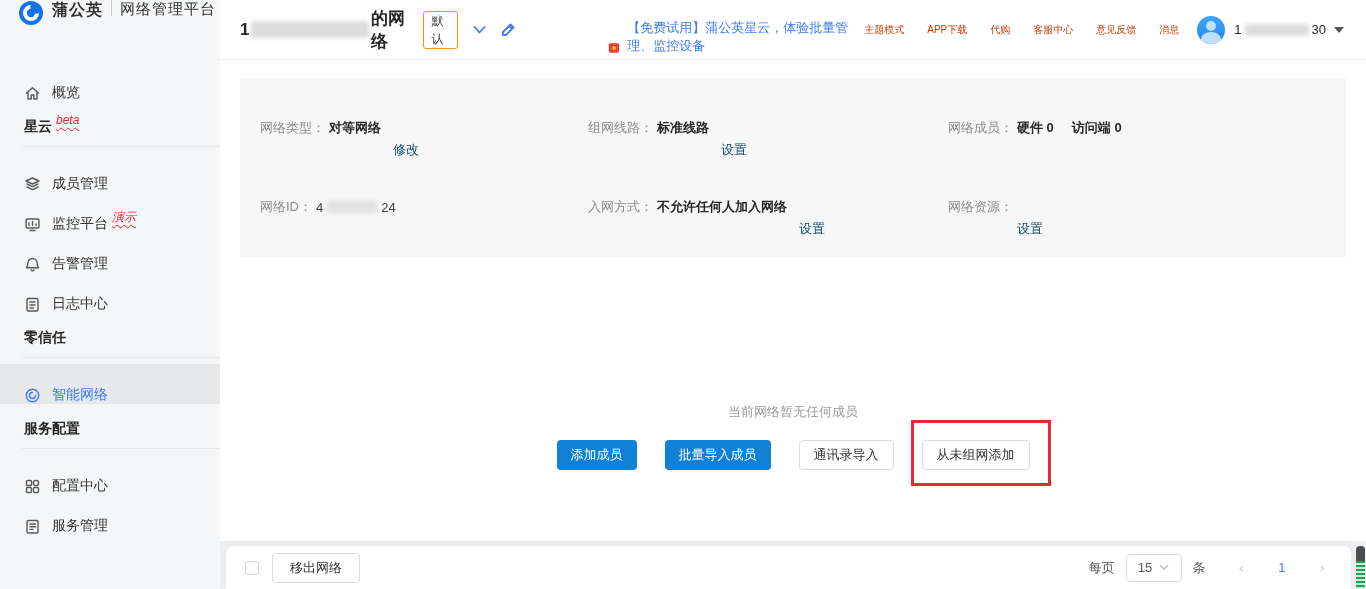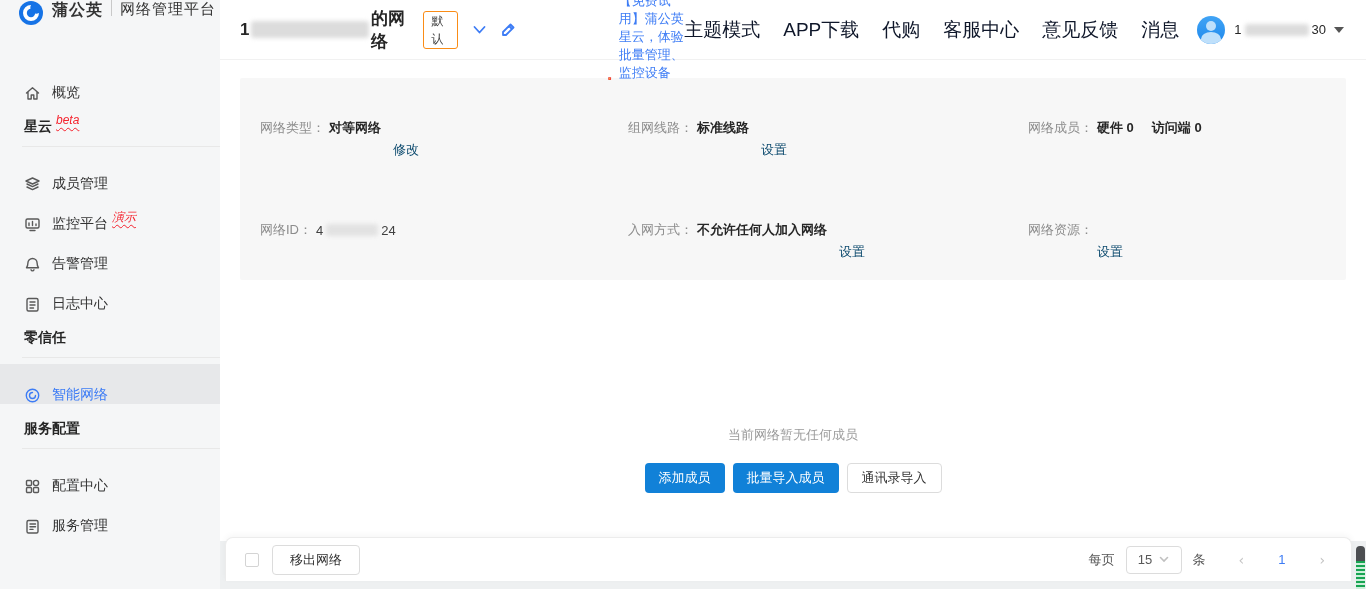--- a/index.html
+++ b/index.html
@@ -45,59 +45,59 @@
                    font-weight:normal; line-height:18px; padding:0 7px; border-radius:3px; }
   .title-icon { margin-left:14px; display:inline-flex; cursor:pointer; }
   .title-icon svg { width:15px; height:15px; stroke:#3d7cf5; fill:none; stroke-width:1.8;
                     stroke-linecap:round; stroke-linejoin:round; }
 
   .promo { display:flex; align-items:flex-end; margin-left:92px; cursor:pointer;margin-top:14px; }
   .promo-icn { width:15px; height:15px; margin-right:7px; }
   .promo-text { font-size:13px; color:#3d7cf5; }
 
   .top-menu { margin-left:auto; display:flex; align-items:center; gap:23px; }
-  .top-menu-item { font-size:19px; color:#0f172a; cursor:pointer; white-space:nowrap; }
+  .top-menu-item { font-size:10px; color:#c2410c; cursor:pointer; white-space:nowrap; }
 
   .account { display:flex; align-items:center; margin-left:18px; cursor:pointer; }
   .avatar { width:28px; height:28px; border-radius:50%; margin-right:9px;
             background:linear-gradient(180deg,#41a4f5,#1e88ec); position:relative; overflow:hidden; }
   .avatar .head { position:absolute; top:5px; left:9px; width:10px; height:10px;
                   border-radius:50%; background:#bfe0fb; }
   .avatar .body { position:absolute; top:16px; left:4px; width:20px; height:14px;
                   border-radius:50% 50% 0 0; background:#bfe0fb; }
   .account-text { font-size:13px; color:#262626; display:flex; align-items:center; }
   .caret-down { width:0; height:0; border-left:5px solid transparent; border-right:5px solid transparent;
                 border-top:6px solid #555; margin-left:8px; }
 
   
   .info-card { margin:18px 20px 0; background:#f7f7f7; border-radius:2px;
                padding:19px 20px; display:grid; grid-template-columns:328px 360px 1fr;
-               row-gap:17px; font-size:13px;gap:40px; }
+               row-gap:17px; font-size:13px; }
   .info-cell { display:flex; align-items:center; white-space:nowrap; }
   .info-label { color:#8c8c8c; }
   .info-value { color:#262626; font-weight:bold; margin-left:4px; }
   .info-value.plain { font-weight:normal; color:#404040; display:inline-flex; align-items:center; }
   .info-link { color:#0c4a6e; margin-left:12px; cursor:pointer;margin-top:44px; }
   .info-sub { margin-left:18px; }
 
   
   .empty { text-align:center; margin-top:146px; }
   .empty-msg { font-size:13px; color:#9b9b9b; margin-bottom:19px; }
-  .btn-row { display:flex; justify-content:center; align-items:center; gap:8px; }
+  .btn-row { display:flex; justify-content:center; align-items:center; gap:28px; }
   .btn { height:30px; padding:0 14px; font-size:13px; border-radius:4px; display:inline-flex;
          align-items:center; justify-content:center; cursor:pointer; white-space:nowrap; }
   .btn-primary { background:#1181d8; color:#fff; border:none; }
   .btn-default { background:#fff; color:#333; border:1px solid #dcdcdc; }
   .hl-wrap { position:relative; display:inline-flex; }
   .hl-box { position:absolute; left:-11px; right:-21px; top:-20px; bottom:-16px;
             border:3px solid #e52b2b; pointer-events:none; }
 
   
   .footer-strip { position:absolute; left:0; right:0; bottom:0; height:48px; background:#eef0f1; }
-  .footer-card { position:absolute; left:5px; right:14px; bottom:8px; height:44px; background:#fff;
+  .footer-card { position:absolute; left:5px; right:14px; bottom:0; height:44px; background:#fff;
                  border:1px solid #ececec; border-bottom:none; border-radius:8px 8px 0 0;
                  box-shadow:0 -2px 6px rgba(0,0,0,0.04); display:flex; align-items:center;
                  padding:0 20px 0 19px; }
   .checkbox { width:14px; height:14px; border:1px solid #d4d4d4; border-radius:2px; background:#fff;
               cursor:pointer; flex:0 0 14px; }
   .btn-remove { margin-left:13px; height:30px; padding:0 17px; background:#fff; color:#333;
                 border:1px solid #dcdcdc; border-radius:4px; font-size:13px; display:inline-flex;
                 align-items:center; cursor:pointer; }
   .pager-area { margin-left:auto; display:flex; align-items:center; font-size:13px; color:#595959; }
   .page-size-select { width:56px; height:28px; border:1px solid #dcdcdc; border-radius:4px;
@@ -321,20 +321,24 @@
         <span class="info-link" style="margin-left:4px;">设置</span>
       </div>
     </section>
 
     <section class="empty">
       <div class="empty-msg">当前网络暂无任何成员</div>
       <div class="btn-row">
         <button class="btn btn-primary">添加成员</button>
         <button class="btn btn-primary">批量导入成员</button>
         <button class="btn btn-default">通讯录导入</button>
+        <span class="hl-wrap">
+          <button class="btn btn-default">从未组网添加</button>
+          <span class="hl-box"></span>
+        </span>
       </div>
     </section>
 
     <div class="footer-strip"></div>
     <footer class="footer-card">
       <span class="checkbox"></span>
       <button class="btn-remove">移出网络</button>
 
       <div class="pager-area">
         <span>每页</span>

